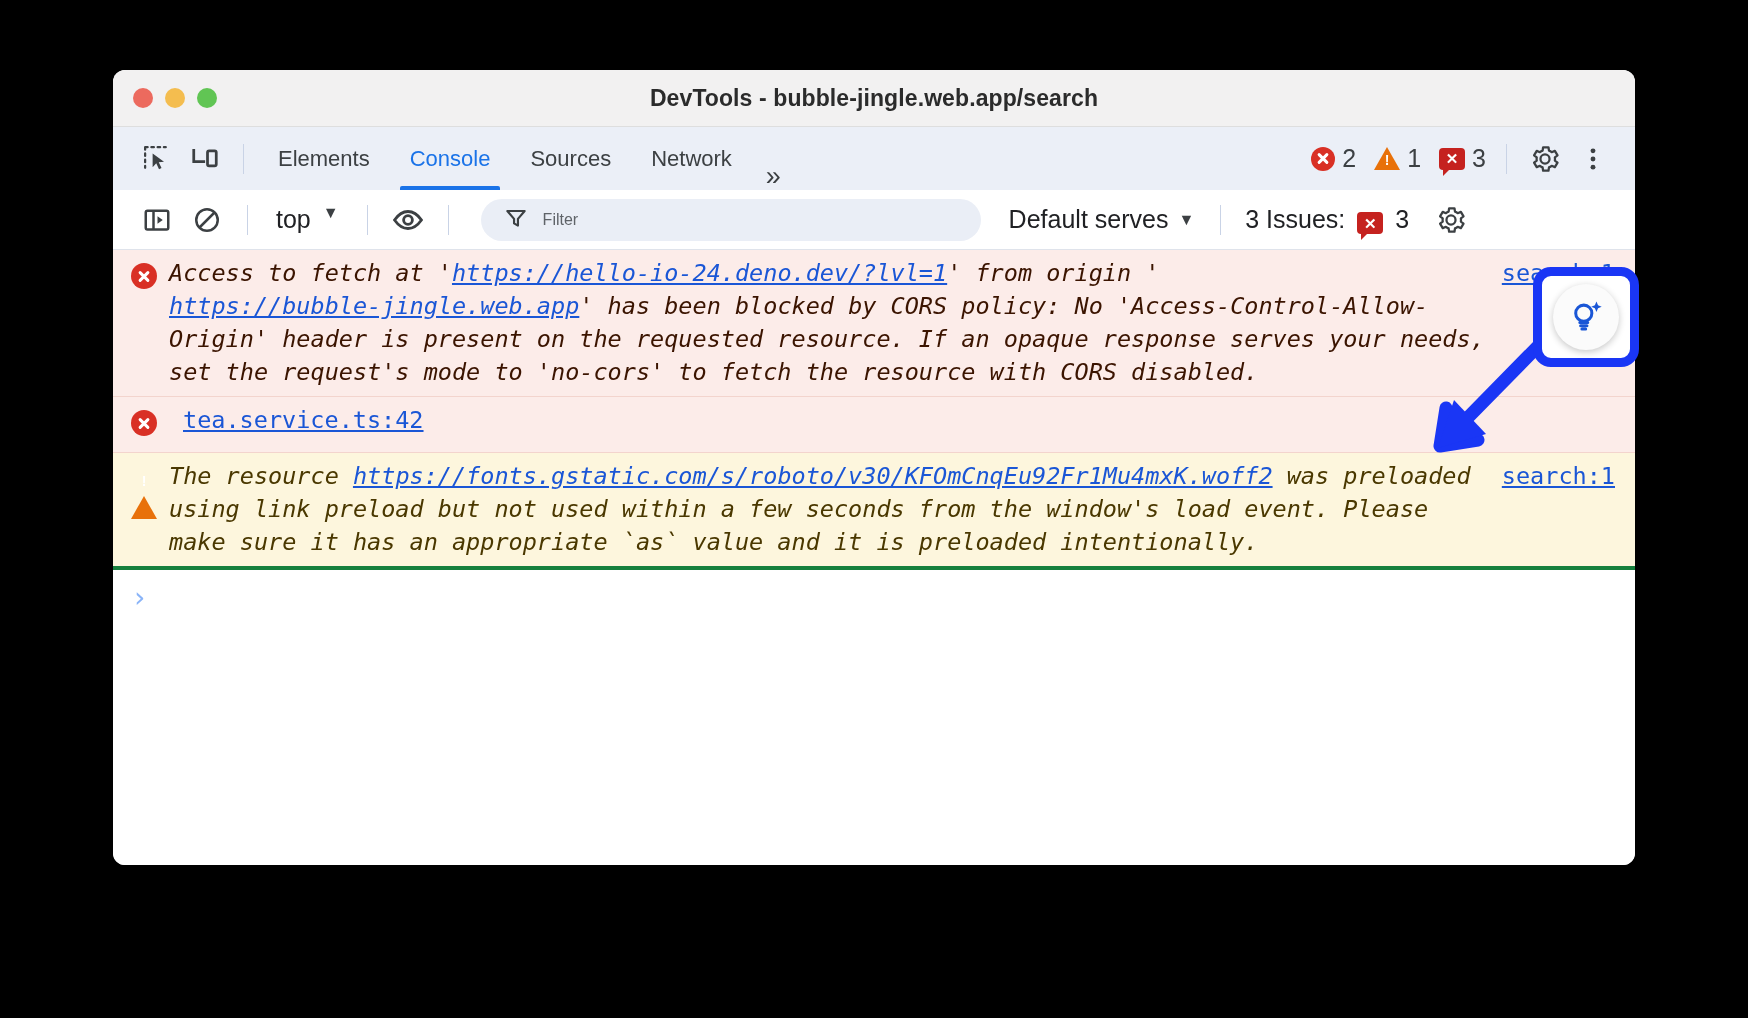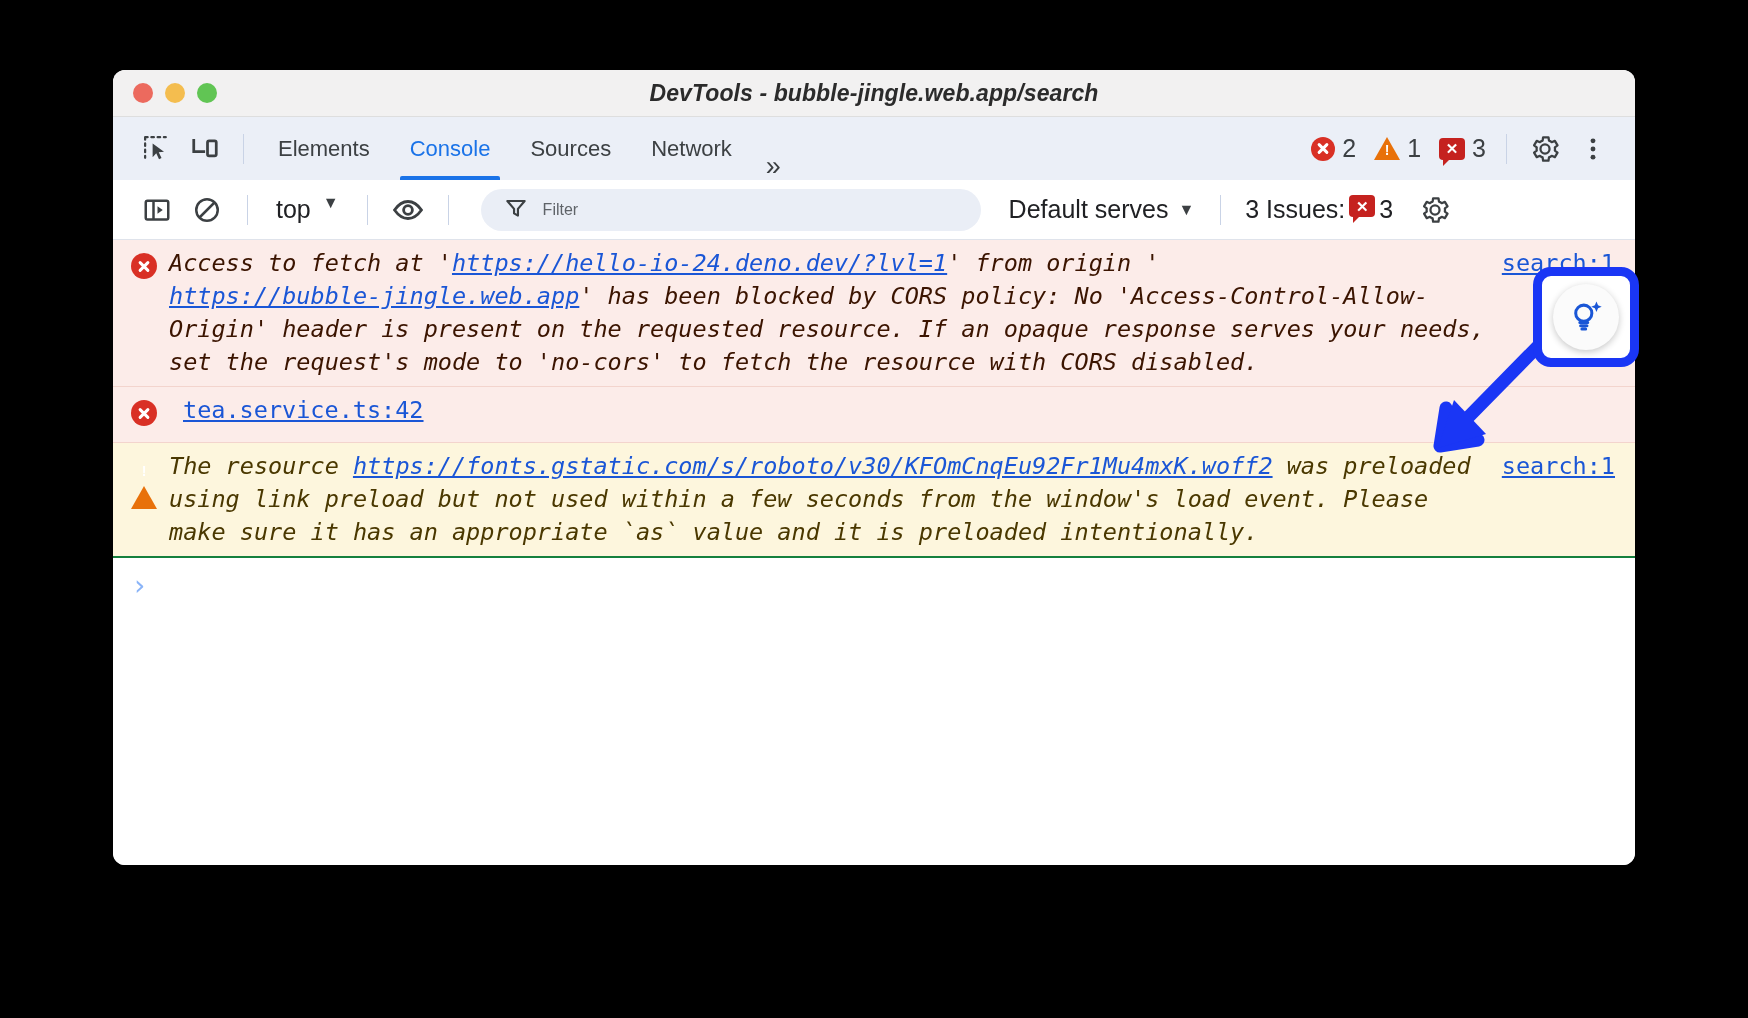--- a/index.html
+++ b/index.html
@@ -16,27 +16,26 @@
     width: 1522px; height: 795px;
     background: #ffffff;
     border-radius: 12px;
     overflow: hidden;
     box-shadow: 0 12px 40px rgba(0,0,0,.45);
     display: flex; flex-direction: column;
   }
 
   
   .titlebar {
-    height: 47px;
+    height: 57px;
     background: #f2f1f1;
     border-bottom: 1px solid #dedede;
     display: flex; align-items: center;
     position: relative;
     flex: 0 0 auto;
-    font-style: italic;
   }
   .traffic { display: flex; gap: 12px; padding-left: 20px; }
   .dot { width: 20px; height: 20px; border-radius: 50%; }
   .dot.red    { background: #ec6a5e; }
   .dot.yellow { background: #f4bd4f; }
   .dot.green  { background: #61c554; }
   .title {
     position: absolute; left: 0; right: 0; text-align: center;
     font-size: 23px; font-weight: bold; color: #2b2b2b;
     letter-spacing: .1px;
@@ -158,41 +157,41 @@
   .filter-box input::placeholder { color: #5f6368; }
 
   .levels {
     display: flex; align-items: center; gap: 10px;
     font-size: 25px; color: #202124;
     padding: 6px 10px; border-radius: 6px; cursor: pointer;
     white-space: nowrap;
   }
 
   .issues-inline {
-    display: flex; align-items: flex-start; gap: 4px;
+    display: flex; align-items: flex-end; gap: 12px;
     font-size: 25px; color: #202124; white-space: nowrap;
     cursor: pointer; padding: 4px 8px; border-radius: 6px;
   }
 
   
   .console-body {
     flex: 1 1 auto;
     background: #fff;
     overflow: hidden;
     font-family: "DejaVu Sans Mono", monospace;
   }
   .msg {
     display: flex;
     padding: 7px 16px 7px 18px;
     position: relative;
     font-size: 23.5px;
     line-height: 33px;
   }
   .msg.error   { background: #fcece9; border-bottom: 1px solid #f3d4cd; }
-  .msg.warning { background: #fdf6dd; border-bottom: 2px solid #15803d; }
+  .msg.warning { background: #fdf6dd; border-bottom: 4px solid #15803d; }
   .msg-icon { flex: 0 0 auto; width: 38px; padding-top: 6px; }
   .msg-text { flex: 1 1 auto; color: #3b1400; white-space: pre-wrap; word-break: break-word; font-style: italic; }
   .msg.warning .msg-text { color: #4a3800; }
   .msg-src {
     flex: 0 0 auto; padding-left: 14px; padding-right: 4px;
     color: #1a56d6; text-decoration: underline; cursor: pointer;
     white-space: nowrap;
   }
   a.lnk { color: #1a56d6; text-decoration: underline; cursor: pointer; }
 

